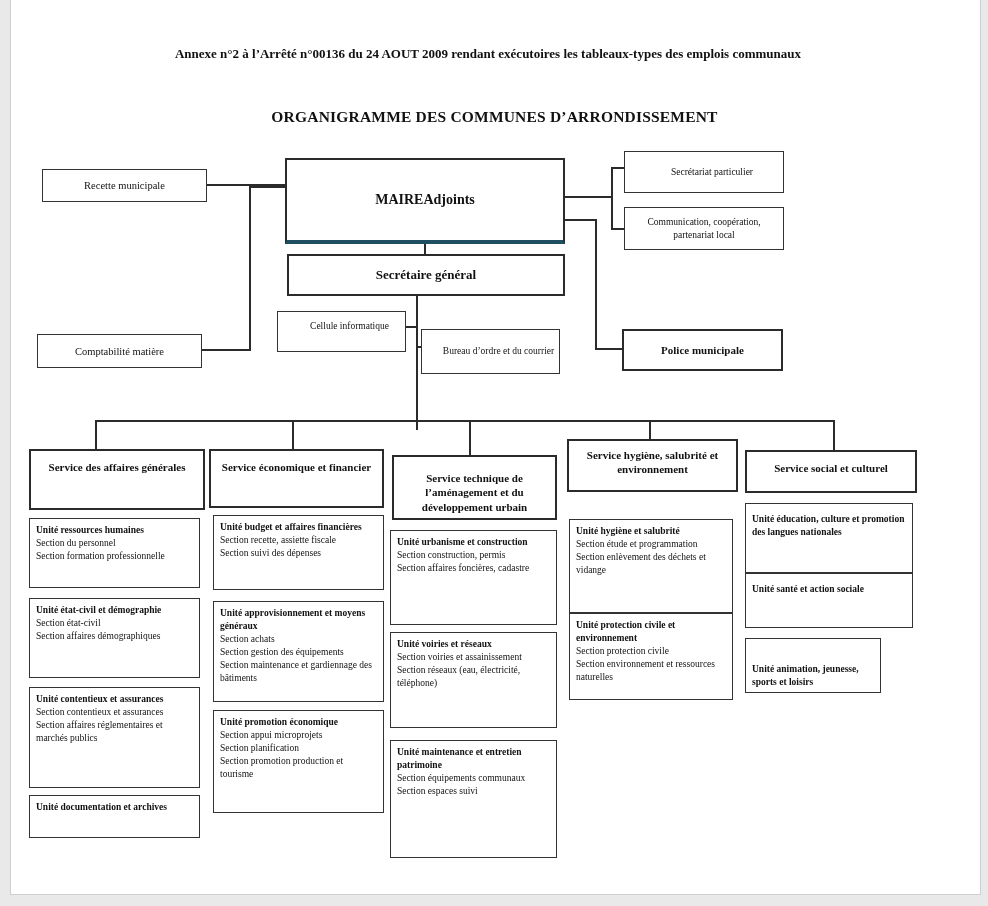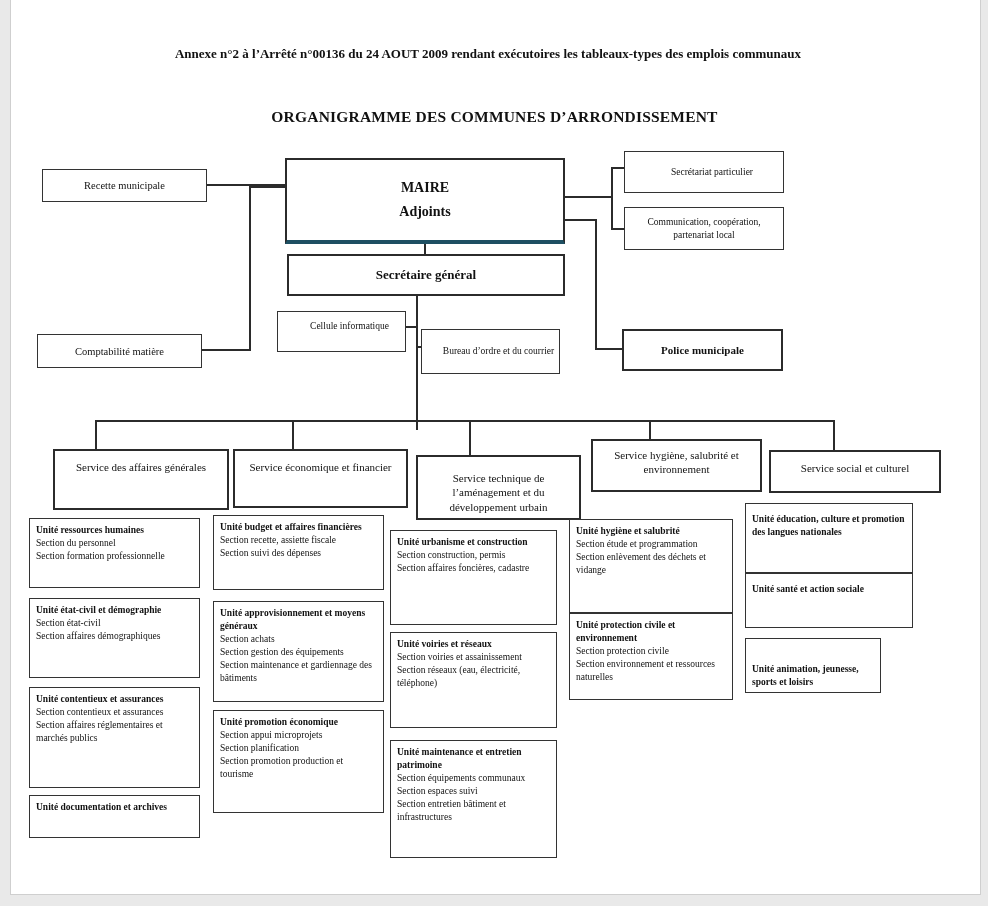--- a/index.html
+++ b/index.html
@@ -27,23 +27,22 @@
   .main-title{
     position:absolute;left:10px;top:108px;width:969px;
     font-weight:bold;font-size:15.5px;text-align:center;letter-spacing:.2px;
   }
   .maire-box{border-bottom:4px solid #1e4f62;font-weight:bold;font-size:14px;line-height:1.7;}
   .sg-box{font-weight:bold;font-size:13px;}
   .sm{font-size:9.5px;line-height:1.3;padding-left:16px;}
   .md{font-size:10.5px;}
   .police-box{font-weight:bold;font-size:11px;}
   .svc{
-    font-weight:normal;font-size:11px;line-height:1.3;text-align:center;
+    font-weight:bold;font-size:11px;line-height:1.3;text-align:center;
     padding:9px 4px 0 4px;
-    margin-left:24px;
   }
   .unit{padding:5px 5px 0 6px;font-size:9.5px;line-height:1.36;text-align:left;border-width:1.5px;border-color:#333;}
   .ut{font-weight:bold;}
 </style>
 </head>
 <body>
 
 <div class="page"></div>
 
 <div class="annexe-title">Annexe n°2 à l’Arrêté n°00136 du 24 AOUT 2009 rendant exécutoires les tableaux-types des emplois communaux</div>
@@ -69,21 +68,21 @@
 <div class="ln" style="left:292px;top:420px;width:2px;height:29px"></div>
 <div class="ln" style="left:469px;top:420px;width:2px;height:35px"></div>
 <div class="ln" style="left:649px;top:420px;width:2px;height:19px"></div>
 <div class="ln" style="left:833px;top:420px;width:2px;height:30px"></div>
 
 <div class="bx thin center md" style="left:42px;top:169px;width:165px;height:33px">
   <span>Recette municipale</span>
 </div>
 
 <div class="bx maire-box" style="left:285px;top:158px;width:280px;height:86px">
-  <div class="center" style="height:100%;flex-direction:column">
+  <div class="center" style="height:100%;flex-direction:row">
     <div>MAIRE</div>
     <div>Adjoints</div>
   </div>
 </div>
 
 <div class="bx thin center sm" style="left:624px;top:151px;width:160px;height:42px">
   <span>Secrétariat particulier</span>
 </div>
 
 <div class="bx thin center sm" style="left:624px;top:207px;width:160px;height:43px;padding:2px 14px">
@@ -170,21 +169,20 @@
 </div>
 <div class="bx unit" style="left:390px;top:632px;width:167px;height:96px">
   <div class="ut">Unité voiries et réseaux</div>
   <div>Section voiries et assainissement</div>
   <div>Section réseaux (eau, électricité, téléphone)</div>
 </div>
 <div class="bx unit" style="left:390px;top:740px;width:167px;height:118px">
   <div class="ut">Unité maintenance et entretien patrimoine</div>
   <div>Section équipements communaux</div>
   <div>Section espaces suivi</div>
-  <div>Section entretien bâtiment et infrastructures</div>
 </div>
 
 <div class="bx unit" style="left:569px;top:519px;width:164px;height:94px">
   <div class="ut">Unité hygiène et salubrité</div>
   <div>Section étude et programmation</div>
   <div>Section enlèvement des déchets et vidange</div>
 </div>
 <div class="bx unit" style="left:569px;top:613px;width:164px;height:87px">
   <div class="ut">Unité protection civile et environnement</div>
   <div>Section protection civile</div>

